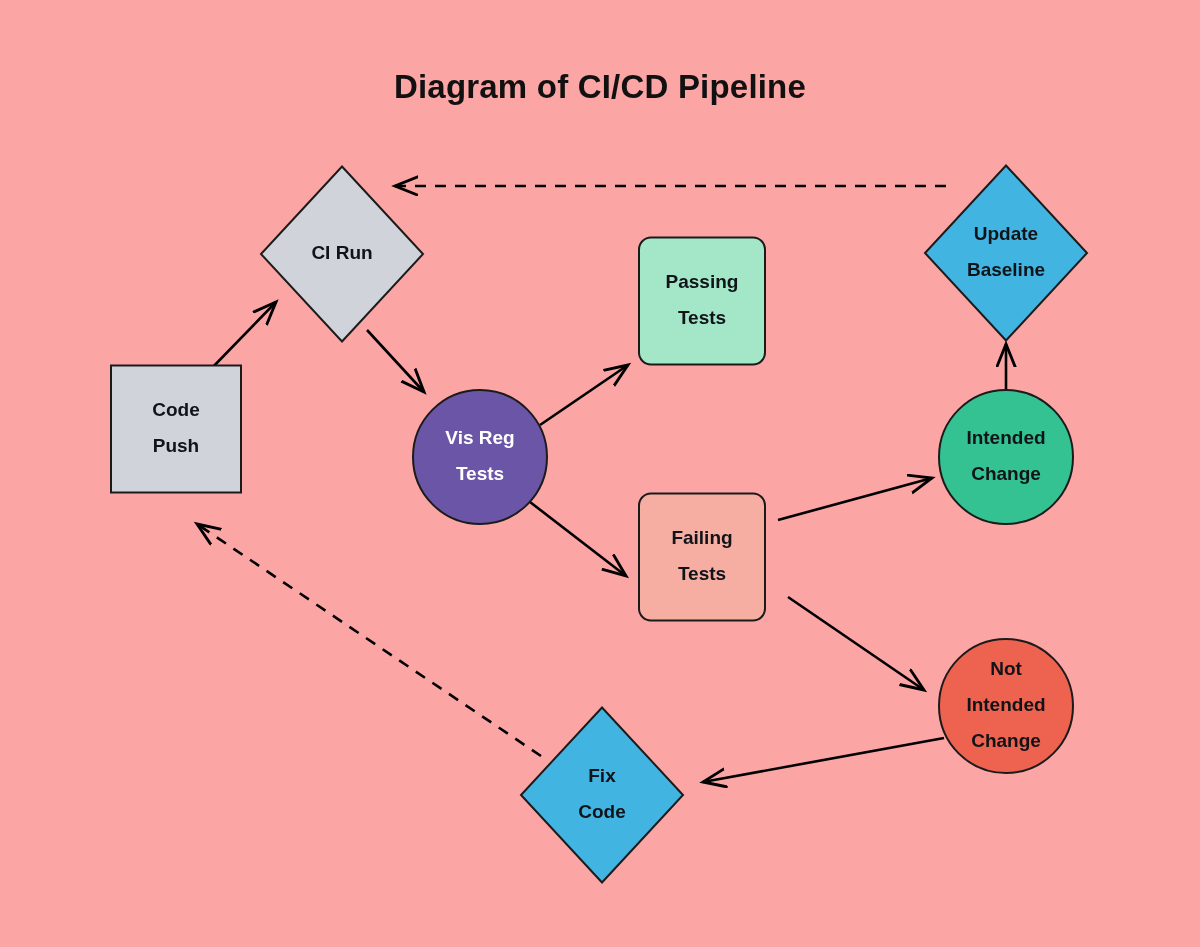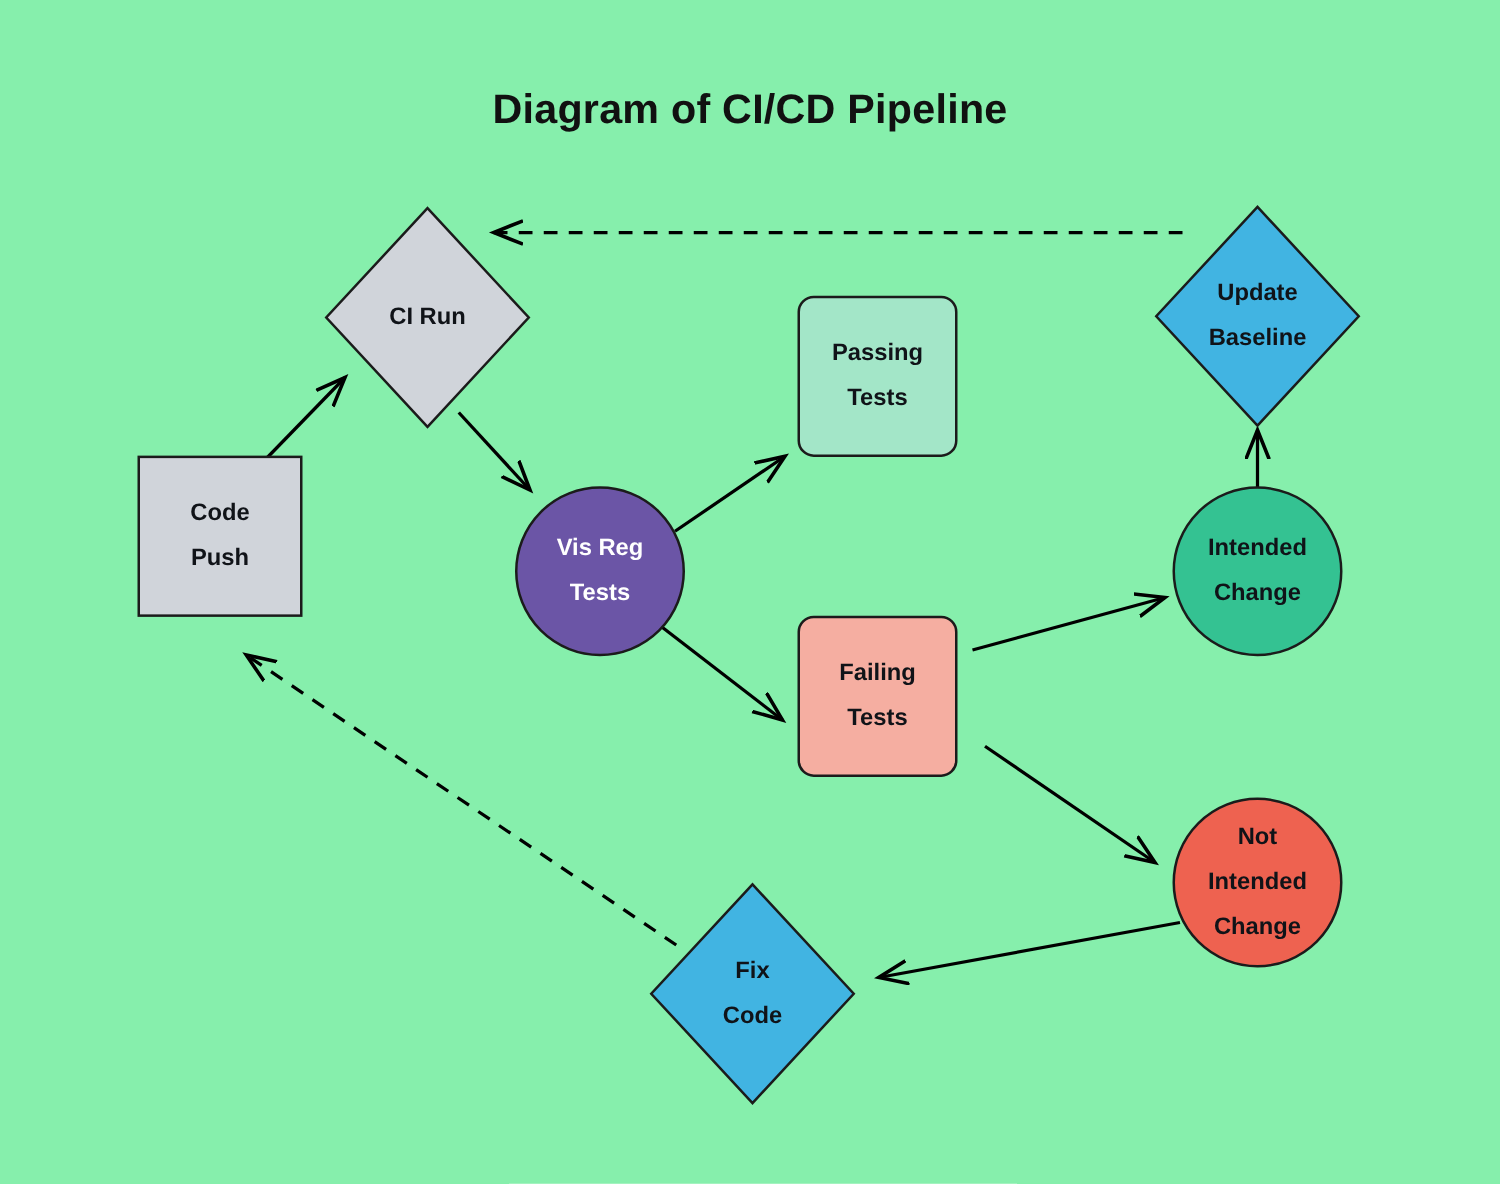--- a/index.html
+++ b/index.html
@@ -12,21 +12,21 @@
     width: 1200px;
     height: 947px;
     font-family: "Liberation Sans", sans-serif;
     color: #111111;
     overflow: hidden;
   }
   #canvas {
     position: relative;
     width: 1200px;
     height: 947px;
-    background: #86efac;
+    background: #fca5a5;
   }
   #diagram-title {
     position: absolute;
     left: 0;
     top: 68px;
     width: 1200px;
     text-align: center;
     font-size: 33px;
     font-weight: bold;
     letter-spacing: 0.2px;

